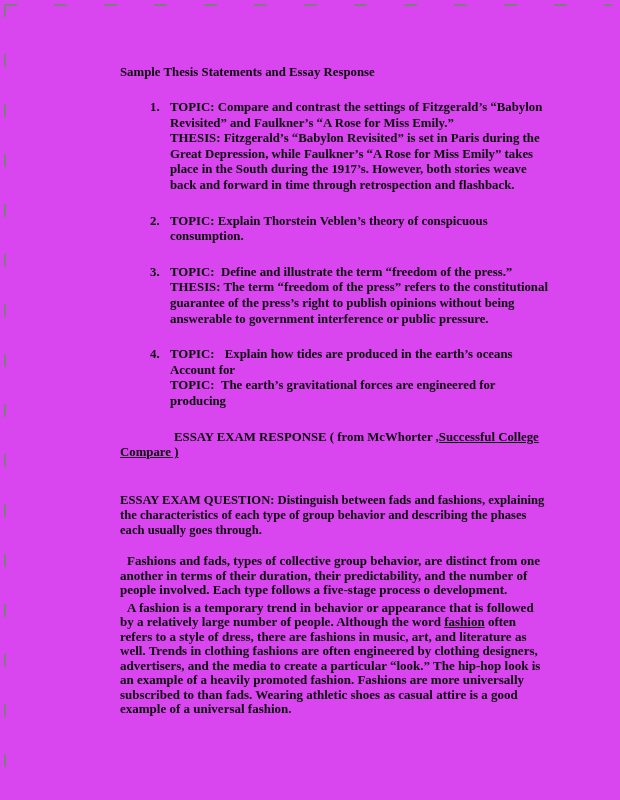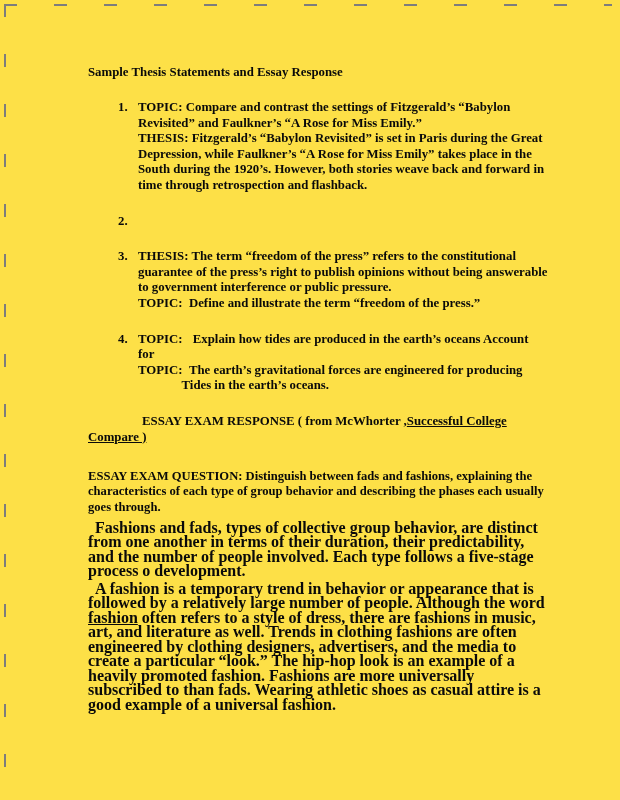--- a/index.html
+++ b/index.html
@@ -7,22 +7,22 @@
   body {
     width: 620px; height: 800px;
     font-family: "Liberation Serif", "DejaVu Serif", serif;
     color: #0a0a0a;
     font-weight: bold;
     -webkit-font-smoothing: antialiased;
   }
   .page {
     position: relative;
     width: 620px; height: 800px;
-    background: #fde047;
-    padding: 64px 72px 0 88px;
+    background: #d946ef;
+    padding: 64px 72px 0 120px;
     overflow: hidden;
   }
   
   .edge-top {
     position: absolute; top: 4px; left: 4px;
     width: 608px; height: 2px;
     background: repeating-linear-gradient(90deg, #7d7d7d 0 13px, transparent 13px 50px);
   }
   .edge-left {
     position: absolute; top: 4px; left: 4px;
@@ -45,69 +45,70 @@
     font-size: 12.8px;
     line-height: 15.6px;
     margin-bottom: 20px;
   }
   .item-number { width: 20px; flex: none; }
   .item-content { flex: 1; font-family: Liberation Serif, serif; }
   .essay-heading {
     font-size: 12.8px;
     line-height: 15.6px;
     text-indent: 54px;
-    margin-bottom: 24px;
+    margin-bottom: 32px;
   }
   .question {
     font-size: 12.6px;
     line-height: 15.2px;
-    margin-bottom: 6px;
+    margin-bottom: 16px;
   }
   .body-para {
-    font-size: 16px;
+    font-size: 13px;
     line-height: 14.5px;
     margin-bottom: 3px;
   }
   .indent-sm { text-indent: 7px; }
   .rich span.u { text-decoration: underline; }
 </style>
 </head>
 <body>
 
 <div class="page">
   <div class="edge-top"></div>
   <div class="edge-left"></div>
 
   <h1 class="doc-title">Sample Thesis Statements and Essay Response</h1>
 
   <ol class="thesis-list">
     <li class="item">
       <span class="item-number">1.</span>
       <div class="item-content">
         <p class="rich"><span>TOPIC: Compare and contrast the settings of Fitzgerald’s “Babylon Revisited” and Faulkner’s “A Rose for Miss Emily.”</span></p>
-        <p class="rich"><span>THESIS: Fitzgerald’s “Babylon Revisited” is set in Paris during the Great Depression, while Faulkner’s “A Rose for Miss Emily” takes place in the South during the 1920’s. However, both stories weave back and forward in time through retrospection and flashback.</span></p>
+        <p class="rich"><span>THESIS: Fitzgerald’s “Babylon Revisited” is set in Paris during the Great Depression, while Faulkner’s “A Rose for Miss Emily” takes place in the South during the 1917’s. However, both stories weave back and forward in time through retrospection and flashback.</span></p>
       </div>
     </li>
     <li class="item">
       <span class="item-number">2.</span>
       <div class="item-content">
+        <p class="rich"><span>TOPIC: Explain Thorstein Veblen’s theory of conspicuous consumption.</span></p>
       </div>
     </li>
     <li class="item">
       <span class="item-number">3.</span>
       <div class="item-content">
+        <p class="rich"><span>TOPIC:</span><span style="padding-left: 0.5em;">Define and illustrate the term “freedom of the press.”</span></p>
         <p class="rich"><span>THESIS: The term “freedom of the press” refers to the constitutional guarantee of the press’s right to publish opinions without being answerable to government interference or public pressure.</span></p>
-        <p class="rich"><span>TOPIC:</span><span style="padding-left: 0.5em;">Define and illustrate the term “freedom of the press.”</span></p>
       </div>
     </li>
     <li class="item">
       <span class="item-number">4.</span>
       <div class="item-content">
         <p class="rich"><span>TOPIC:</span><span style="padding-left: 0.8em;">Explain how tides are produced in the earth’s oceans Account for</span><br></p>
-        <p class="rich"><span>TOPIC:</span><span style="padding-left: 0.5em;">The earth’s gravitational forces are engineered for producing</span><br><span style="padding-left: 3.4em;">Tides in the earth’s oceans.</span></p>
+        <p class="rich"><span>TOPIC:</span><span style="padding-left: 0.5em;">The earth’s gravitational forces are engineered for producing</span><br></p>
       </div>
     </li>
   </ol>
 
   <p class="essay-heading rich"><span>ESSAY EXAM RESPONSE ( from McWhorter ,</span><span class="u">Successful College</span><br><span class="u">Compare )</span></p>
 
   <p class="question rich"><span>ESSAY EXAM QUESTION: Distinguish between fads and fashions, explaining the characteristics of each type of group behavior and describing the phases each usually goes through.</span></p>
 
   <p class="body-para indent-sm rich"><span>Fashions and fads, types of collective group behavior, are distinct from one another in terms of their duration, their predictability, and the number of people involved. Each type follows a five-stage process o development.</span></p>
 

